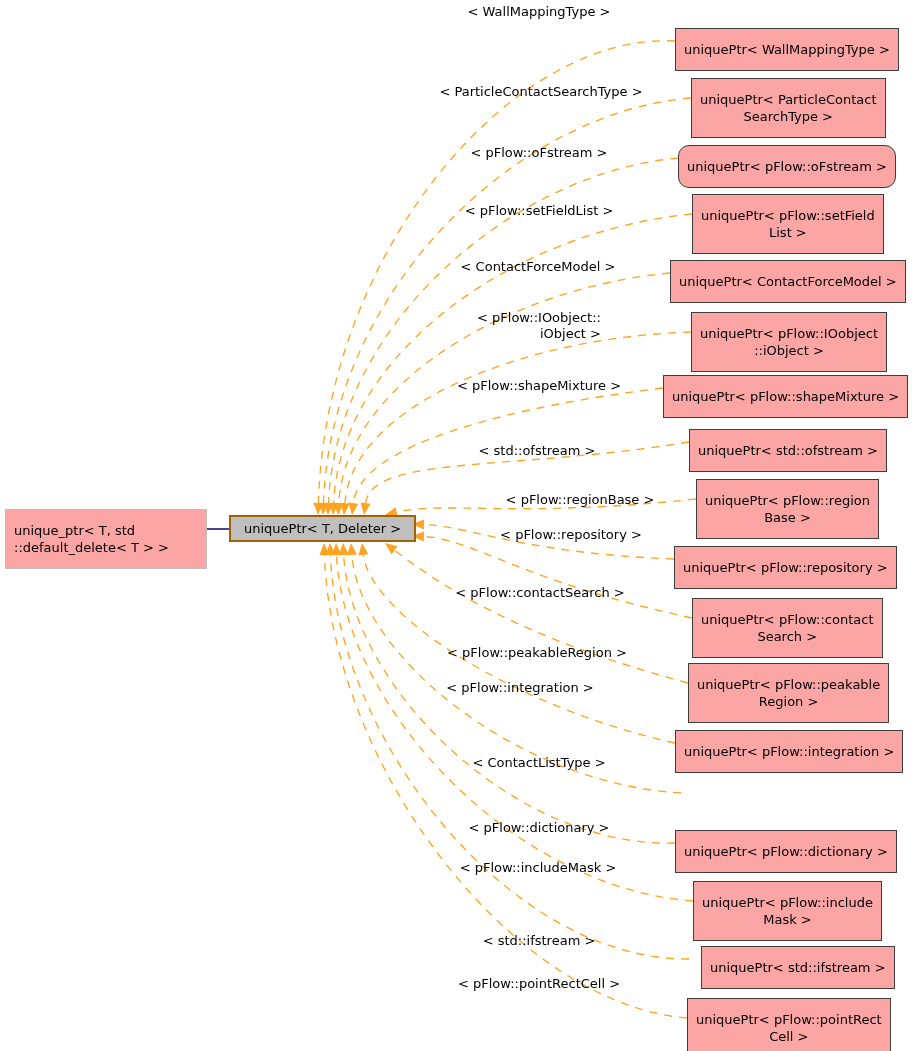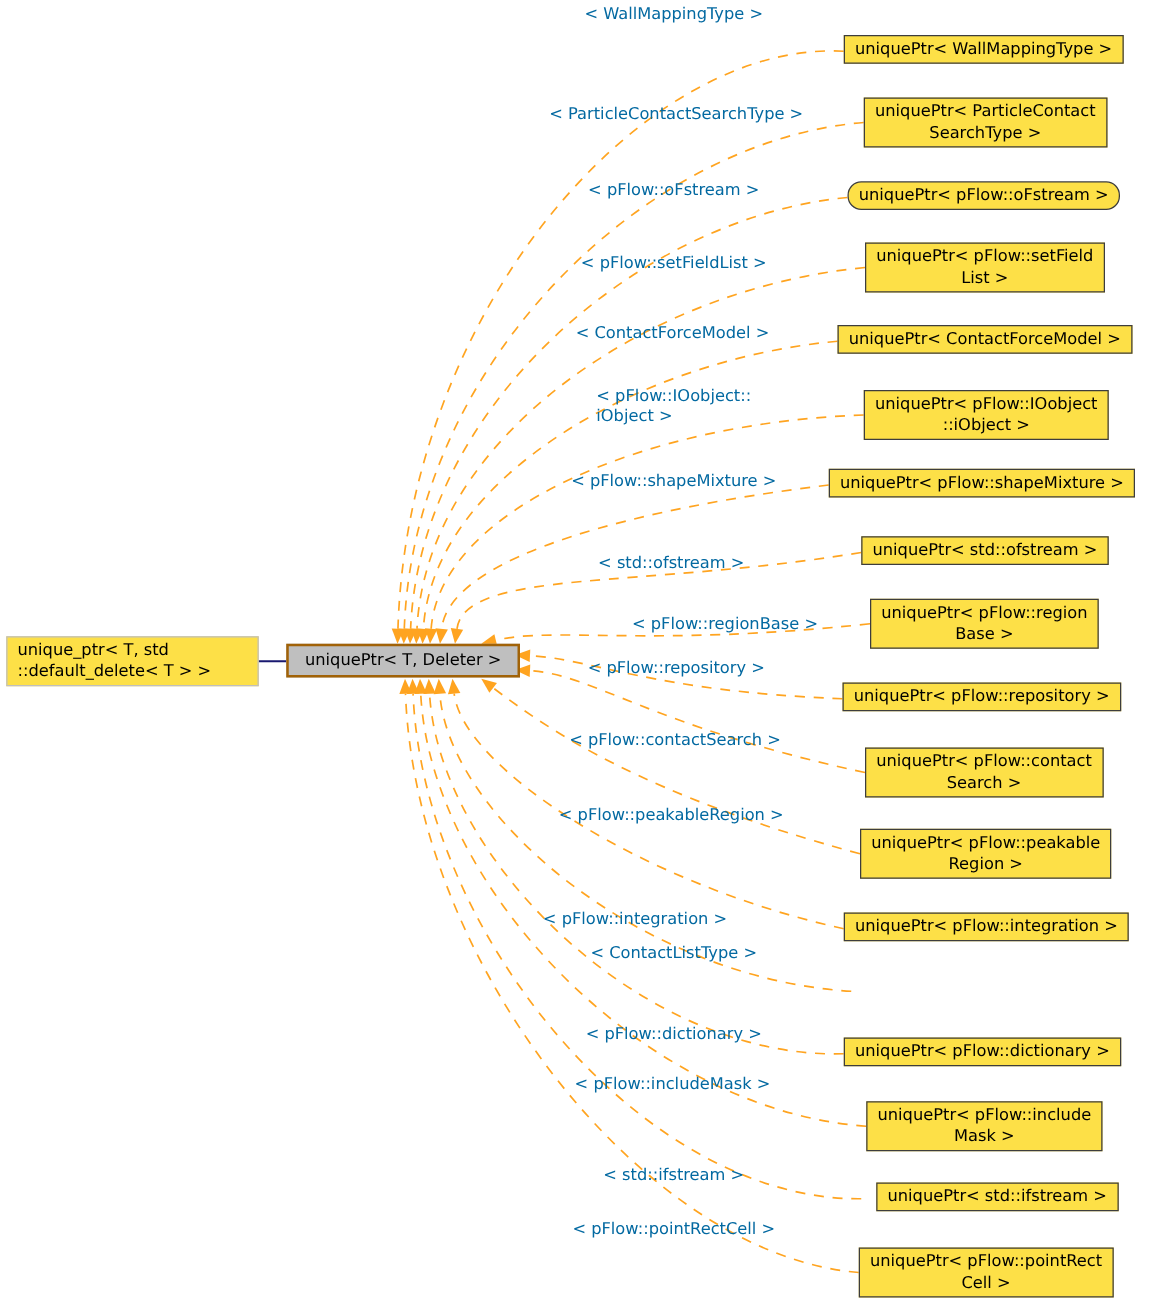--- a/index.html
+++ b/index.html
@@ -4,34 +4,34 @@
 <style>
   html,body{margin:0;padding:0;background:#ffffff;}
   body{
     width:920px;height:1051px;position:relative;overflow:hidden;
     font-family:"DejaVu Sans","Liberation Sans",sans-serif;
     font-size:13px;color:#000;
   }
   #canvas{position:absolute;left:0;top:0;width:920px;height:1051px;}
   #edges{position:absolute;left:0;top:0;width:920px;height:1051px;}
   .node{
-    position:absolute;background:#fde047;border:1.4px solid #3d3d3d;
-    padding:2px 8px;line-height:17px;white-space:pre-line;text-align:center;
+    position:absolute;background:#fca5a5;border:1.4px solid #3d3d3d;
+    padding:12px 8px;line-height:17px;white-space:pre-line;text-align:center;
     box-sizing:border-box;
   }
   .node.base{
     border:1px solid #bfbfbf;text-align:left;
   }
   .node.center{
     background:#bfbfbf;border:2px solid #a16207;white-space:nowrap;
     padding:3px 13px;
   }
   .edge-label{
     position:absolute;transform:translateX(-50%);white-space:pre-line;
-    text-align:left;line-height:16px;color:#0369a1;
+    text-align:right;line-height:16px;color:#000000;
   }
 </style>
 </head>
 <body>
 
 <div id="canvas">
   <svg id="edges" viewBox="0 0 920 1051" xmlns="http://www.w3.org/2000/svg">
       <path d="M 675,41 C 514,32 326,249.27999999999997 318.36111892666867,503.0054348507" fill="none" stroke="#ffa420" stroke-width="1.35" stroke-dasharray="8 7"></path>
       <polygon points="318,515 313.3633834477937,502.85496863125474 323.35885440554364,503.15590107014526" fill="#ffa420"></polygon>
       <path d="M 691,98 C 516,112 331,290.88 323.42806933534365,503.0076375703476" fill="none" stroke="#ffa420" stroke-width="1.35" stroke-dasharray="8 7"></path>
@@ -93,29 +93,29 @@
     <div class="edge-label" style="left: 539px; top: 310px;">&lt; pFlow::IOobject::
 iObject &gt;</div>
     <div class="node" style="left: 663px; top: 375px;">uniquePtr&lt; pFlow::shapeMixture &gt;</div>
     <div class="edge-label" style="left: 539px; top: 378px;">&lt; pFlow::shapeMixture &gt;</div>
     <div class="node" style="left: 689px; top: 429px;">uniquePtr&lt; std::ofstream &gt;</div>
     <div class="edge-label" style="left: 537px; top: 443px;">&lt; std::ofstream &gt;</div>
     <div class="node" style="left: 696px; top: 479px;">uniquePtr&lt; pFlow::region
 Base &gt;</div>
     <div class="edge-label" style="left: 568px; top: 492px; margin-left: 12px;">&lt; pFlow::regionBase &gt;</div>
     <div class="node" style="left: 674px; top: 546px;">uniquePtr&lt; pFlow::repository &gt;</div>
-    <div class="edge-label" style="left: 541px; top: 527px;">&lt; pFlow::repository &gt;</div>
+    <div class="edge-label" style="left: 571px; top: 527px;">&lt; pFlow::repository &gt;</div>
     <div class="node" style="left: 692px; top: 598px;">uniquePtr&lt; pFlow::contact
 Search &gt;</div>
     <div class="edge-label" style="left: 540px; top: 555px; margin-top: 30px;">&lt; pFlow::contactSearch &gt;</div>
     <div class="node" style="left: 688px; top: 663px;">uniquePtr&lt; pFlow::peakable
 Region &gt;</div>
     <div class="edge-label" style="left: 537px; top: 610px; margin-top: 35px;">&lt; pFlow::peakableRegion &gt;</div>
     <div class="node" style="left: 675px; top: 730px;">uniquePtr&lt; pFlow::integration &gt;</div>
-    <div class="edge-label" style="left: 508px; top: 680px; margin-top: 48px;">&lt; pFlow::integration &gt;</div>
+    <div class="edge-label" style="left: 520px; top: 680px;">&lt; pFlow::integration &gt;</div>
     <div class="edge-label" style="left: 539px; top: 755px;">&lt; ContactListType &gt;</div>
     <div class="node" style="left: 675px; top: 830px;">uniquePtr&lt; pFlow::dictionary &gt;</div>
     <div class="edge-label" style="left: 539px; top: 820px;">&lt; pFlow::dictionary &gt;</div>
     <div class="node" style="left: 693px; top: 881px;">uniquePtr&lt; pFlow::include
 Mask &gt;</div>
     <div class="edge-label" style="left: 538px; top: 860px;">&lt; pFlow::includeMask &gt;</div>
     <div class="node" style="left: 689px; top: 946px; margin-left: 12px;">uniquePtr&lt; std::ifstream &gt;</div>
     <div class="edge-label" style="left: 539px; top: 933px;">&lt; std::ifstream &gt;</div>
     <div class="node" style="left: 687px; top: 998px;">uniquePtr&lt; pFlow::pointRect
 Cell &gt;</div>

